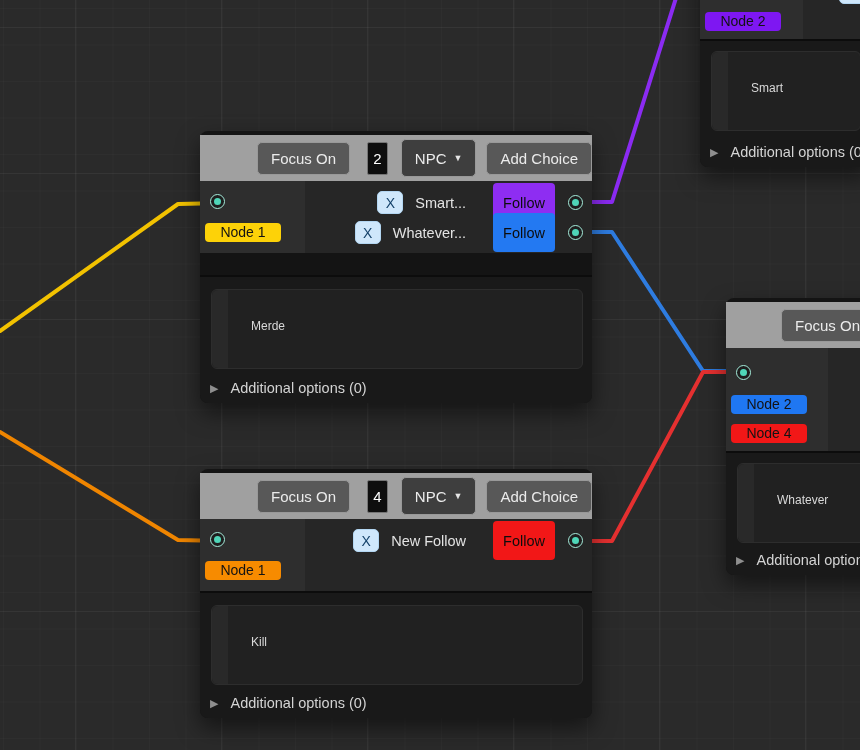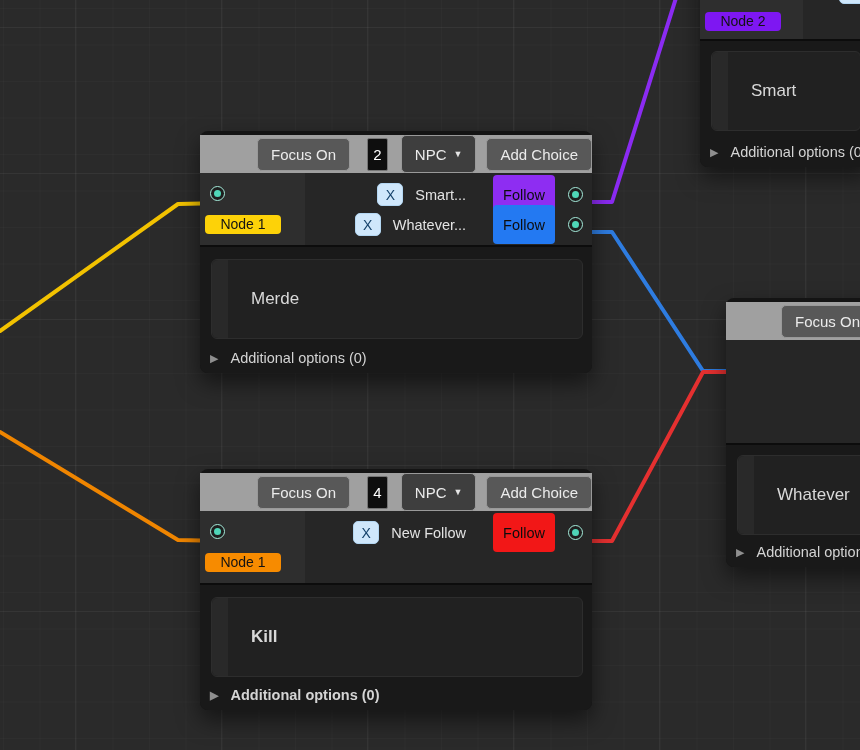--- a/index.html
+++ b/index.html
@@ -13,21 +13,21 @@
       linear-gradient(rgba(255,255,255,0.02) 1px, transparent 1px),
       linear-gradient(90deg, rgba(255,255,255,0.02) 1px, transparent 1px);
     background-size:146px 146px,146px 146px,36.5px 36.5px,36.5px 36.5px;
     background-position:75px 27px,75px 27px,3px 8px,3px 8px;
   }
   #wires{position:absolute;left:0;top:0;z-index:1;}
   .node{
     position:absolute;z-index:2;background:#141414;border-radius:8px;
     padding-top:4px;box-shadow:0 10px 22px rgba(0,0,0,0.5);
   }
-  .node-header{height:38px;background:#a0a0a0;display:flex;align-items:center;}
+  .node-header{height:46px;background:#a0a0a0;display:flex;align-items:center;}
   .hdr-btn{
     height:33px;background:#585858;border:1px solid #999;border-radius:5px;
     color:#ebebeb;font-size:15px;display:flex;align-items:center;justify-content:center;
     padding:0 13px;box-sizing:border-box;white-space:nowrap;
   }
   .count-input{
     width:64px;height:31px;background:#0e0e0e;border:1px solid #757575;border-radius:2px;
     color:#fff;font-size:15px;display:flex;align-items:center;justify-content:center;
   }
   .npc-btn{background:#3e3e3e;height:38px;}
@@ -52,21 +52,21 @@
   .port::after{content:"";position:absolute;inset:3px;background:#4fd6b8;border-radius:50%;}
   .in-port{margin:13px 0 0 10px;}
   .badge{
     display:inline-block;margin:14px 0 0 5px;height:19px;line-height:19px;
     padding:0 0;width:76px;text-align:center;border-radius:4px;
     color:#131313;font-size:14px;white-space:nowrap;
   }
   .node-body{background:#191919;border-top:2px solid #0c0c0c;position:relative;border-radius:0 0 8px 8px;}
   .text-area{position:absolute;left:11px;right:9px;top:12px;height:78px;background:#212121;border:1px solid #2d2d2d;border-radius:6px;}
   .text-area::before{content:"";position:absolute;left:0;top:0;bottom:0;width:16px;background:#292929;border-radius:6px 0 0 6px;}
-  .text-area .txt{position:absolute;left:39px;top:29px;color:#d9d9d9;font-size:17px;}
+  .text-area .txt{position:absolute;left:39px;top:29px;color:#d9d9d9;font-size:12px;}
   .additional{position:absolute;left:10px;bottom:7px;display:flex;align-items:center;gap:12px;color:#d4d4d4;font-size:14.5px;white-space:nowrap;}
   .tri{color:#8f8f8f;font-size:11px;}
 </style>
 </head>
 <body>
 
 <div id="canvas">
 
   <svg id="wires" width="860" height="750">
       <polyline points="0,331 178,204 224,203" fill="none" stroke="#f2c200" stroke-width="4" stroke-linejoin="round" stroke-linecap="round"></polyline>
@@ -99,21 +99,21 @@
           <div class="port"></div>
         </div>
         <div class="choice">
           <div class="x-btn">X</div>
           <div class="choice-label">Whatever...</div>
           <div class="follow-btn" style="background: rgb(35, 121, 242);">Follow</div>
           <div class="port"></div>
         </div>
       </div>
     </div>
-    <div class="node-body" style="height:126px;">
+    <div class="node-body" style="height:126px;margin-top:22px;">
       <div class="text-area">
         <span class="txt">Merde</span>
       </div>
       <div class="additional">
         <span class="tri">▶</span>
         <span>Additional options (0)</span>
       </div>
     </div>
   </div>
 
@@ -134,36 +134,41 @@
       </div>
       <div class="choices">
         <div class="choice">
           <div class="x-btn">X</div>
           <div class="choice-label">New Follow</div>
           <div class="follow-btn" style="background: rgb(242, 23, 23);">Follow</div>
           <div class="port"></div>
         </div>
       </div>
     </div>
-    <div class="node-body" style="height:125px;font-weight:bold;">
+    <div class="node-body" style="height:125px;">
       <div class="text-area">
         <span class="txt">Kill</span>
       </div>
       <div class="additional">
         <span class="tri">▶</span>
         <span>Additional options (0)</span>
       </div>
     </div>
   </div>
 
   <div class="node" style="left:726px;top:298px;width:240px;">
     <div class="node-header">
       <div class="hdr-btn" style="margin-left:55px;">Focus On</div>
     </div>
     <div class="ports-row" style="height:103px;">
+      <div class="left-col" style="width:102px;padding-top:2px;">
+        <div class="port in-port" style="margin-top:15px;"></div>
+        <div class="badge" style="margin-top: 15px; background: rgb(31, 119, 242);">Node 2</div>
+        <div class="badge" style="margin-top: 10px; background: rgb(242, 23, 23);">Node 4</div>
+      </div>
       <div class="choices"></div>
     </div>
     <div class="node-body" style="height:122px;">
       <div class="text-area" style="top:10px;">
         <span class="txt">Whatever</span>
       </div>
       <div class="additional">
         <span class="tri">▶</span>
         <span>Additional options (0)</span>
       </div>

